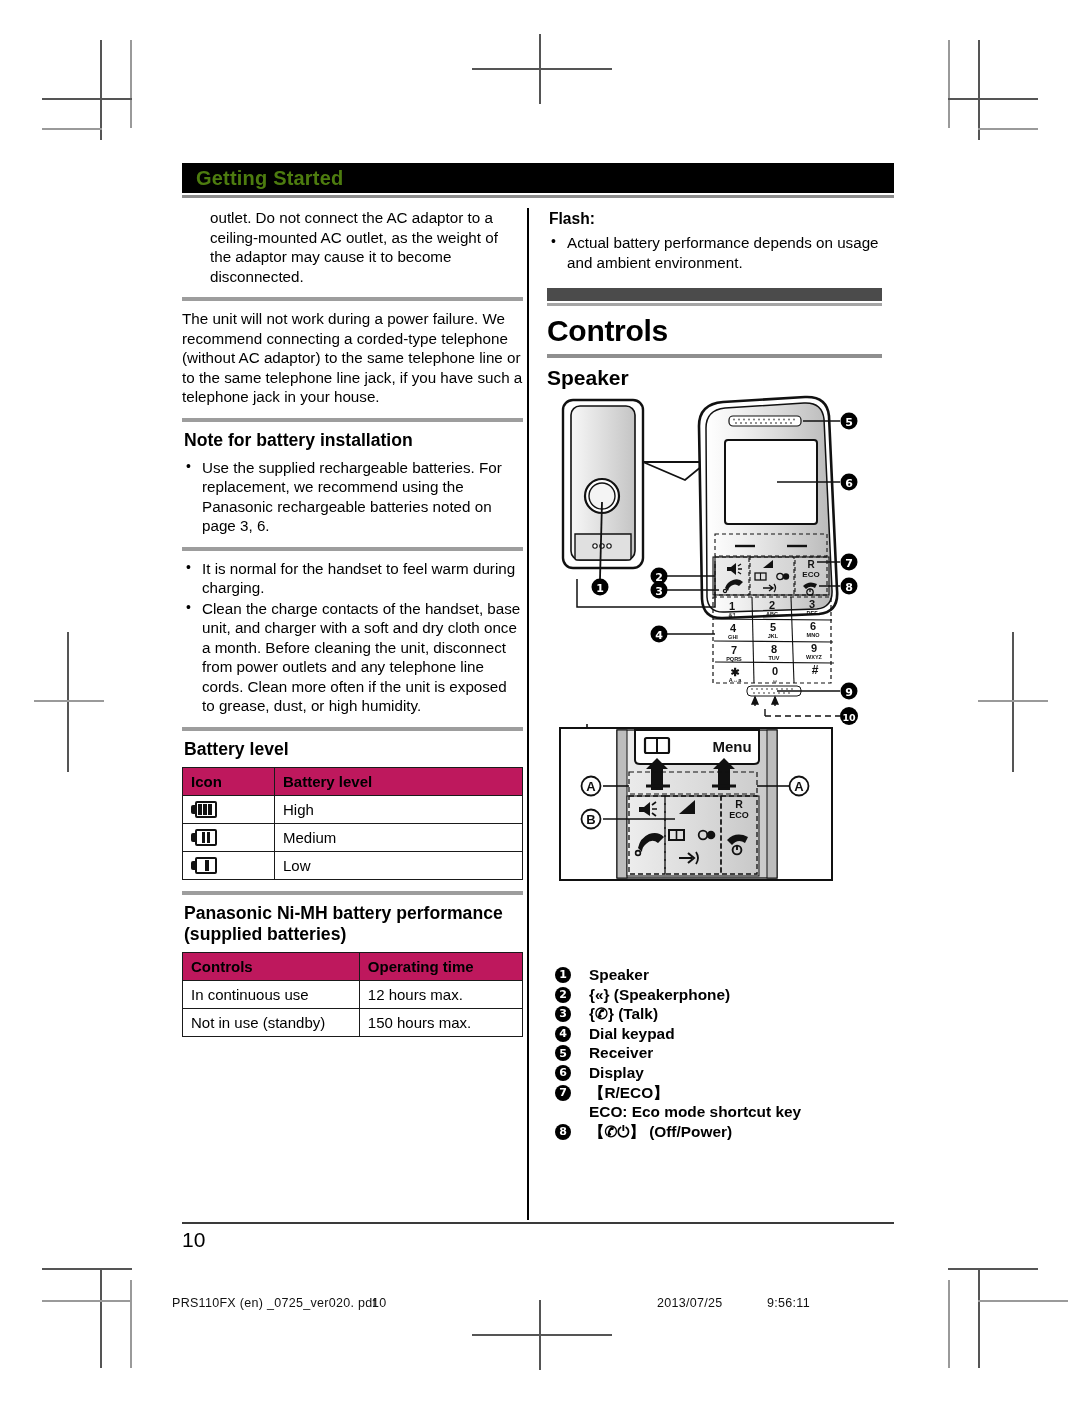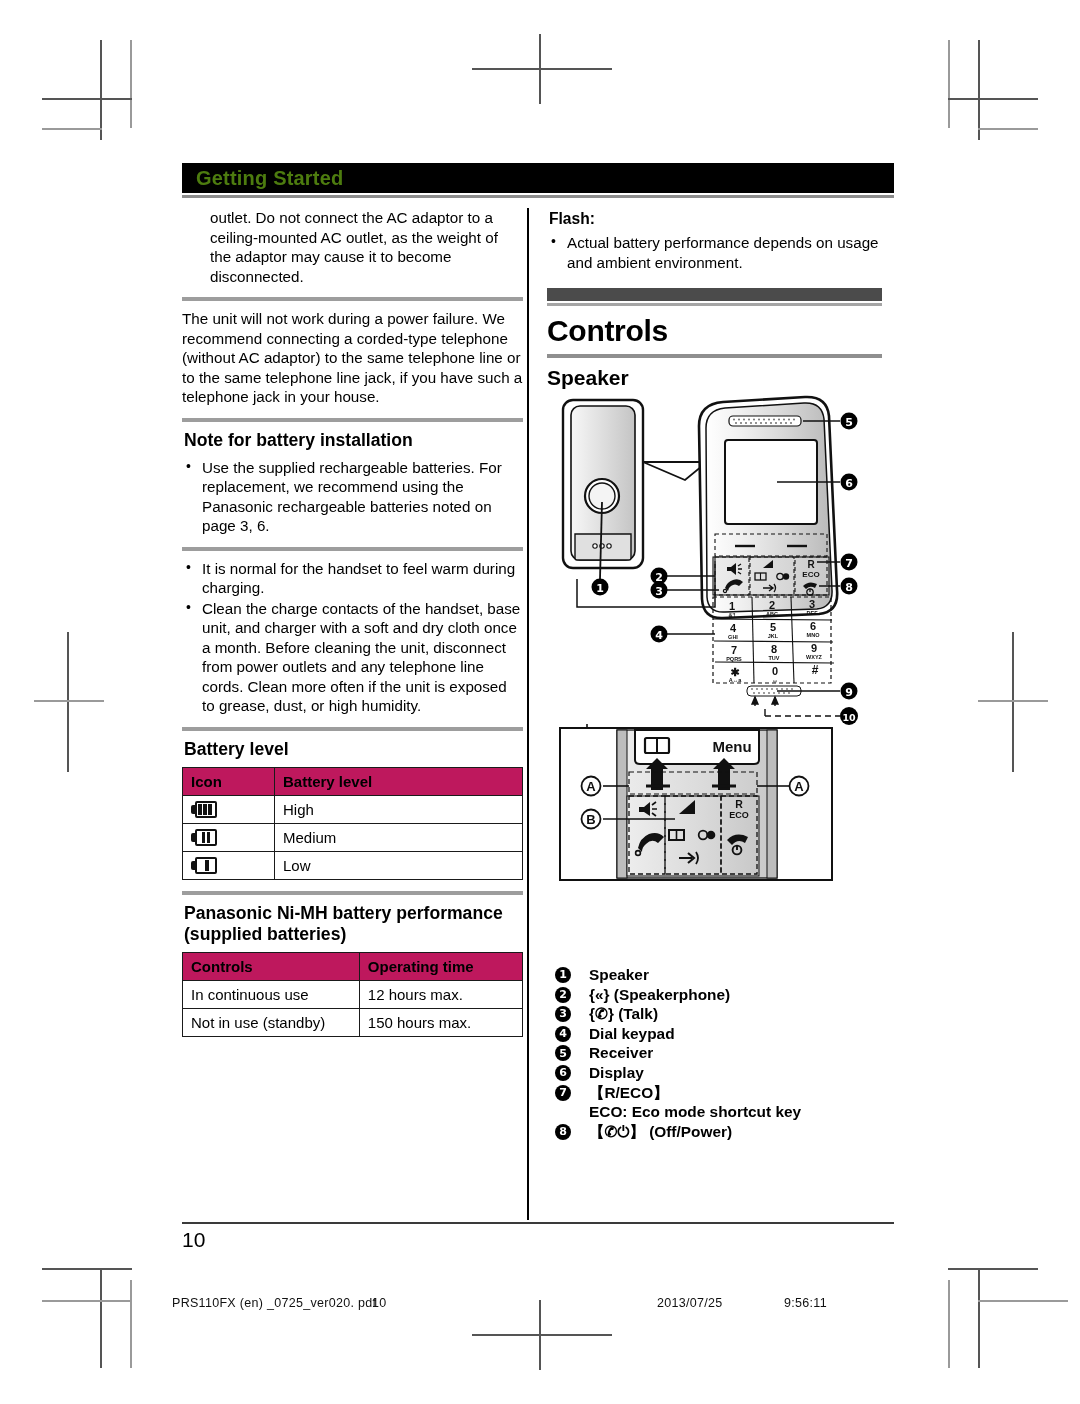--- a/index.html
+++ b/index.html
@@ -148,21 +148,21 @@
   .printinfo {
     position:absolute; top:1296px;
     font-size:12.5px;
     font-family:"Liberation Sans", sans-serif;
     letter-spacing:.3px;
     color:#111;
   }
   #pf-file { left:172px; }
   #pf-page { left:372px; }
   #pf-date { left:657px; }
-  #pf-time { left:784px; }
+  #pf-time { left:767px; }
 </style>
 </head>
 <body>
 
 <div>
 
   <div class="mark" style="left:100px; top:40px;  width:2px;  height:100px;"></div>
   <div class="mark light" style="left:130px; top:40px;  width:2px;  height:88px;"></div>
   <div class="mark" style="left:42px;  top:98px;  width:90px; height:2px;"></div>
   <div class="mark light" style="left:42px;  top:128px; width:60px; height:2px;"></div>

